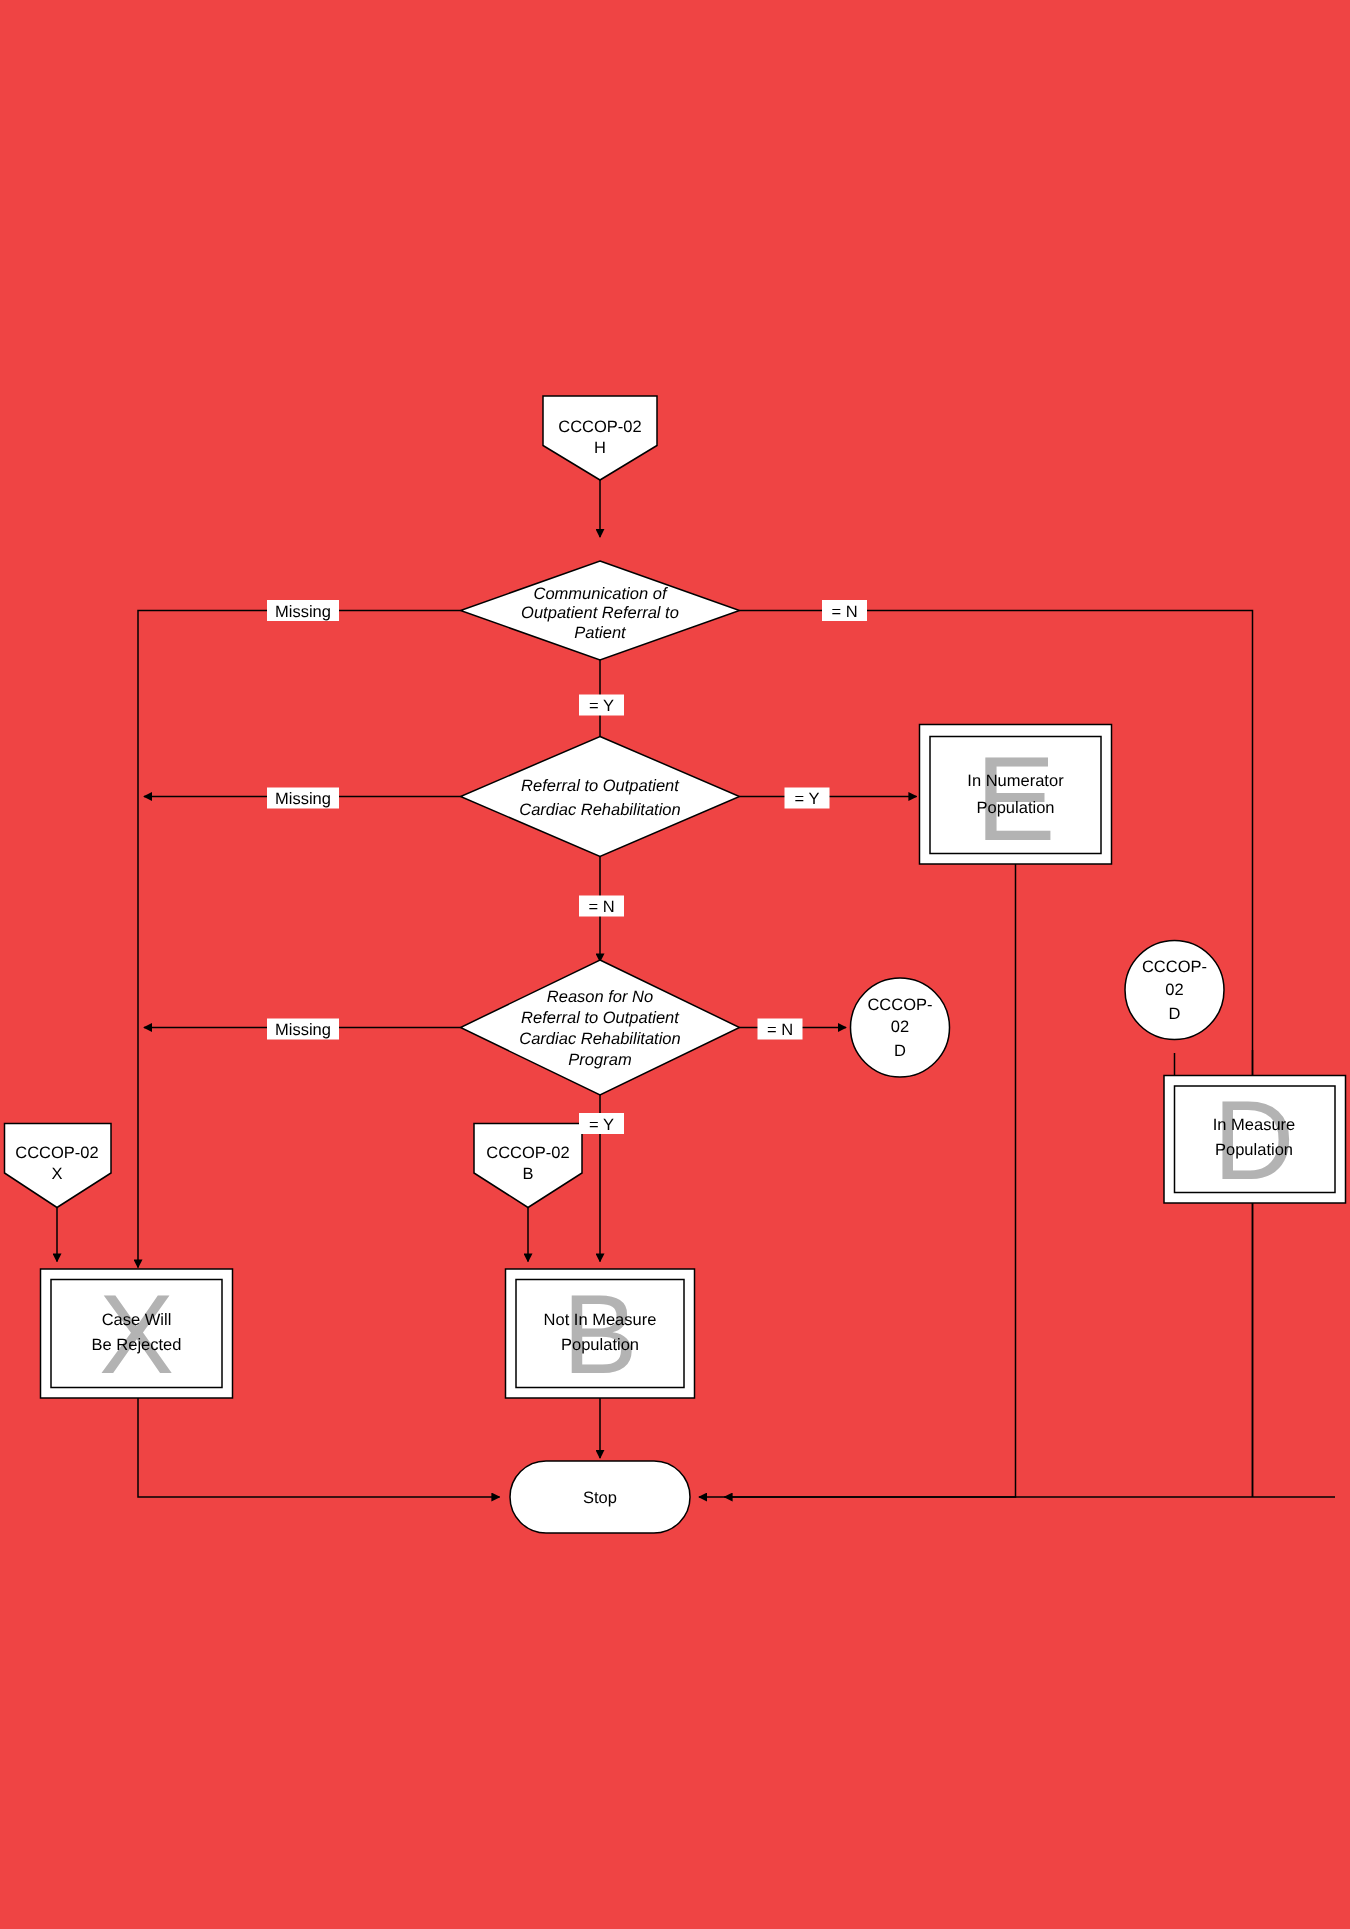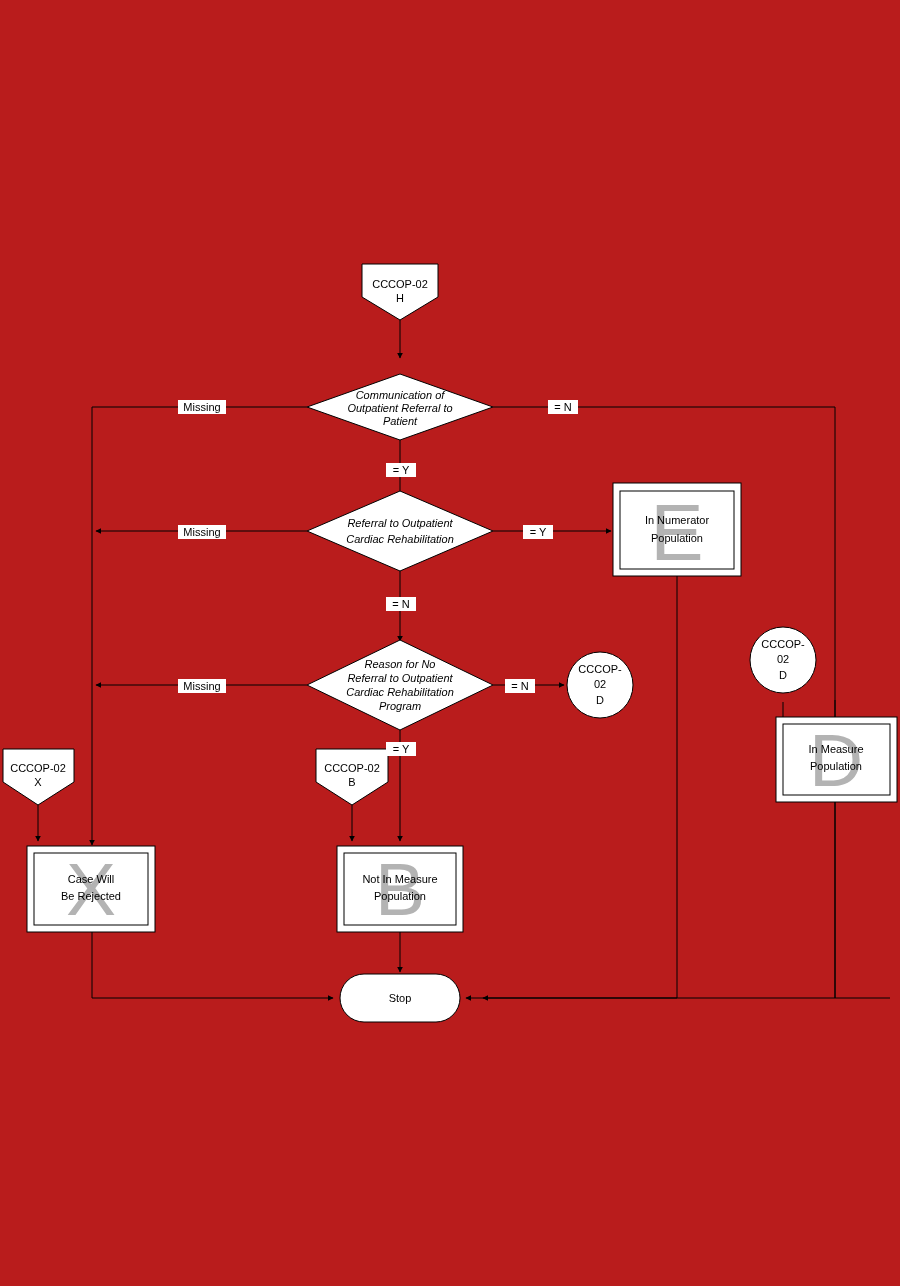--- a/index.html
+++ b/index.html
@@ -11,21 +11,21 @@
   body {
     font-family: "Liberation Sans", sans-serif;
     width: 900px;
     height: 1286px;
     overflow: hidden;
   }
   #flow-root {
     position: relative;
     width: 900px;
     height: 1286px;
-    background: #b91c1c;
+    background: #ef4444;
   }
   #flow-svg {
     position: absolute;
     left: 0;
     top: 0;
     width: 900px;
     height: 1286px;
     display: block;
   }
   .lbl {

